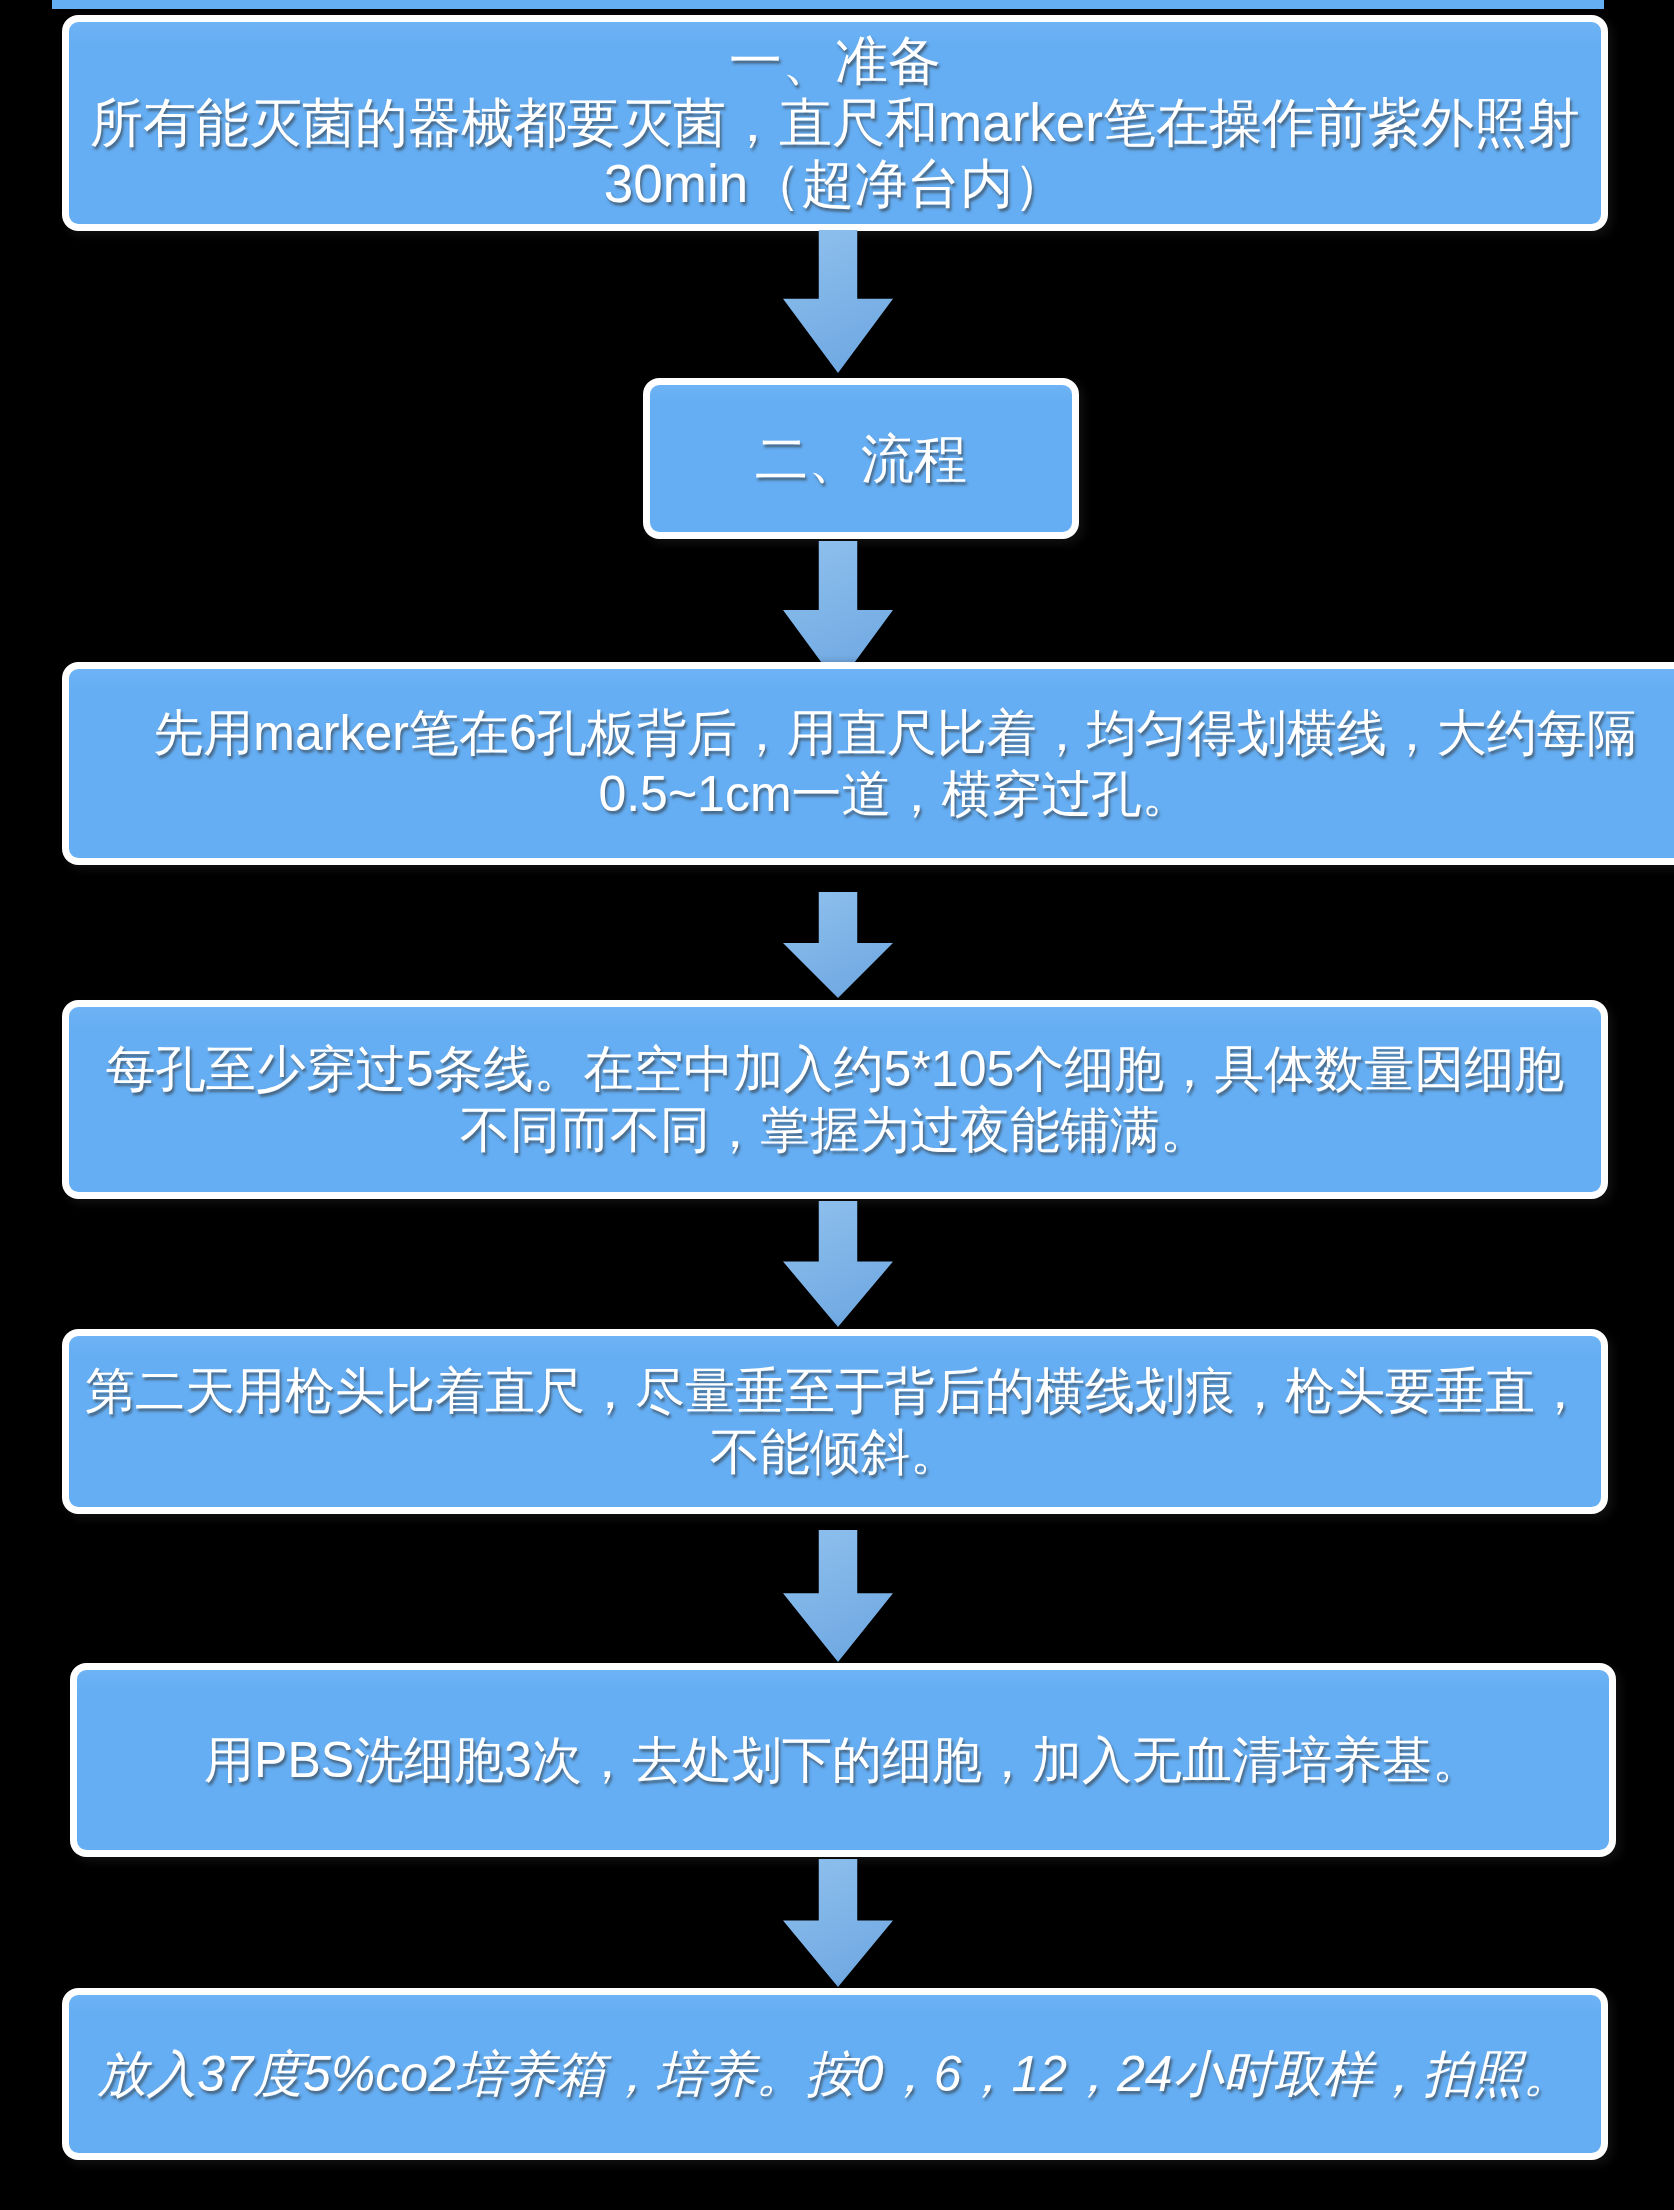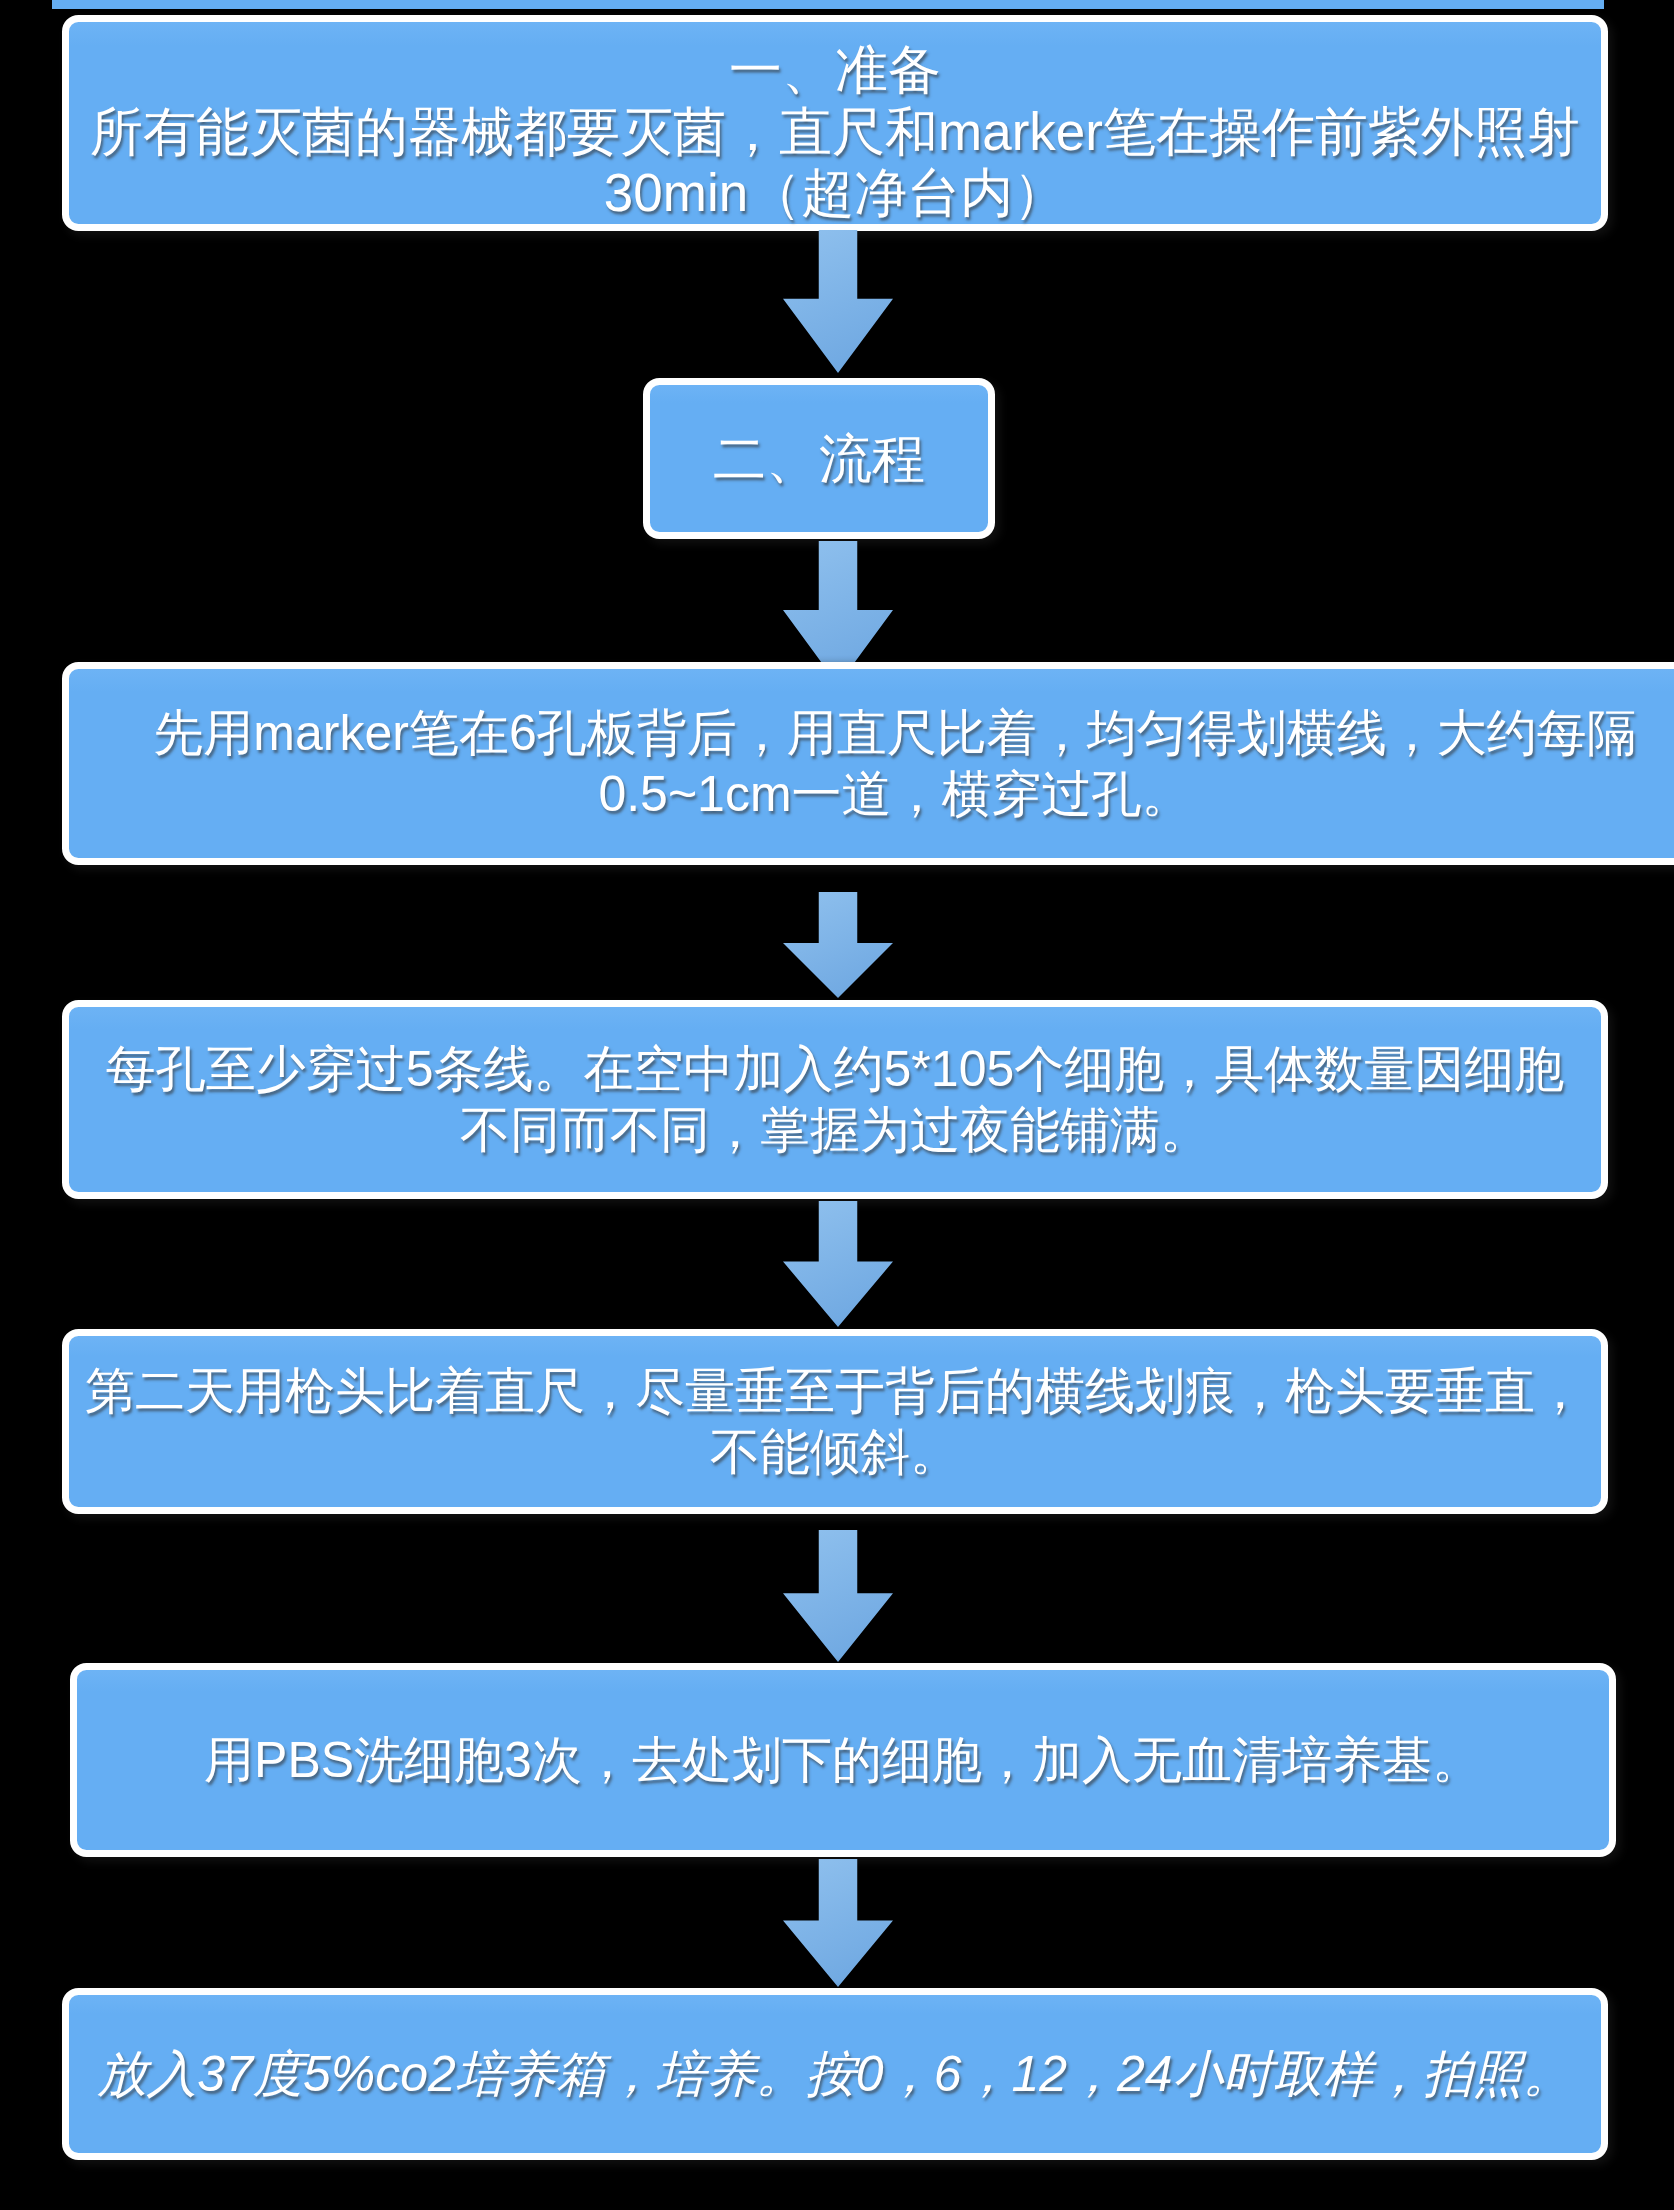--- a/index.html
+++ b/index.html
@@ -42,22 +42,22 @@
     text-align: center;
     box-shadow: 4.6px 4.6px 9.1px rgba(20,20,20,0.8);
   }
   .box .line {
     display: block;
     text-shadow: 1.8px 2.7px 2.7px rgba(50,50,50,0.6);
     white-space: nowrap;
   }
   .fs58 { font-size: 53px; line-height: 1.16; }
   .fs55 { font-size: 50px; line-height: 1.22; }
-  .box-prepare   { left: 62px;  top: 14.6px;   width: 1546px; height: 216px; justify-content: flex-end; }
-  .box-process   { left: 643px; top: 378px;  width: 352px;  height: 161px; }
+  .box-prepare   { left: 62px;  top: 14.6px;   width: 1546px; height: 216px; }
+  .box-process   { left: 643px; top: 378px;  width: 436px;  height: 161px; }
   .box-drawlines { left: 62px;  top: 662px;  width: 1666px; height: 203px; }
   .box-seed      { left: 62px;  top: 1000px; width: 1546px; height: 199px; }
   .box-scratch   { left: 62px;  top: 1329px; width: 1546px; height: 185px; }
   .box-wash      { left: 62px;  top: 1663px; width: 1546px; height: 194px; margin-left: 8px; }
   .box-incubate  { left: 62px;  top: 1988px; width: 1546px; height: 172px; font-style: italic; }
   .arrow {
     position: absolute;
     left: 783px;
     width: 110px;
     background: linear-gradient(155deg, var(--arrow-top) 0%, var(--arrow-bottom) 100%);

